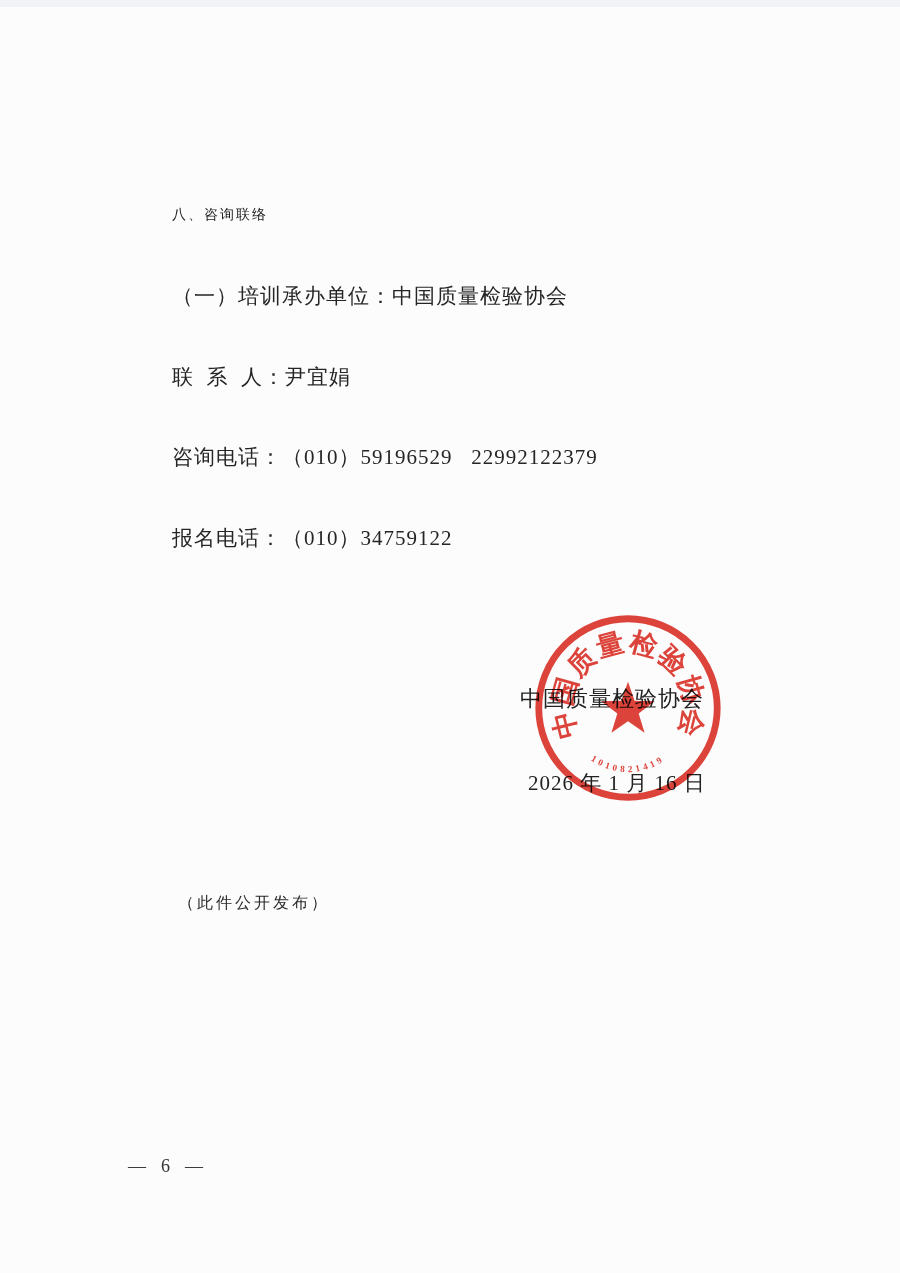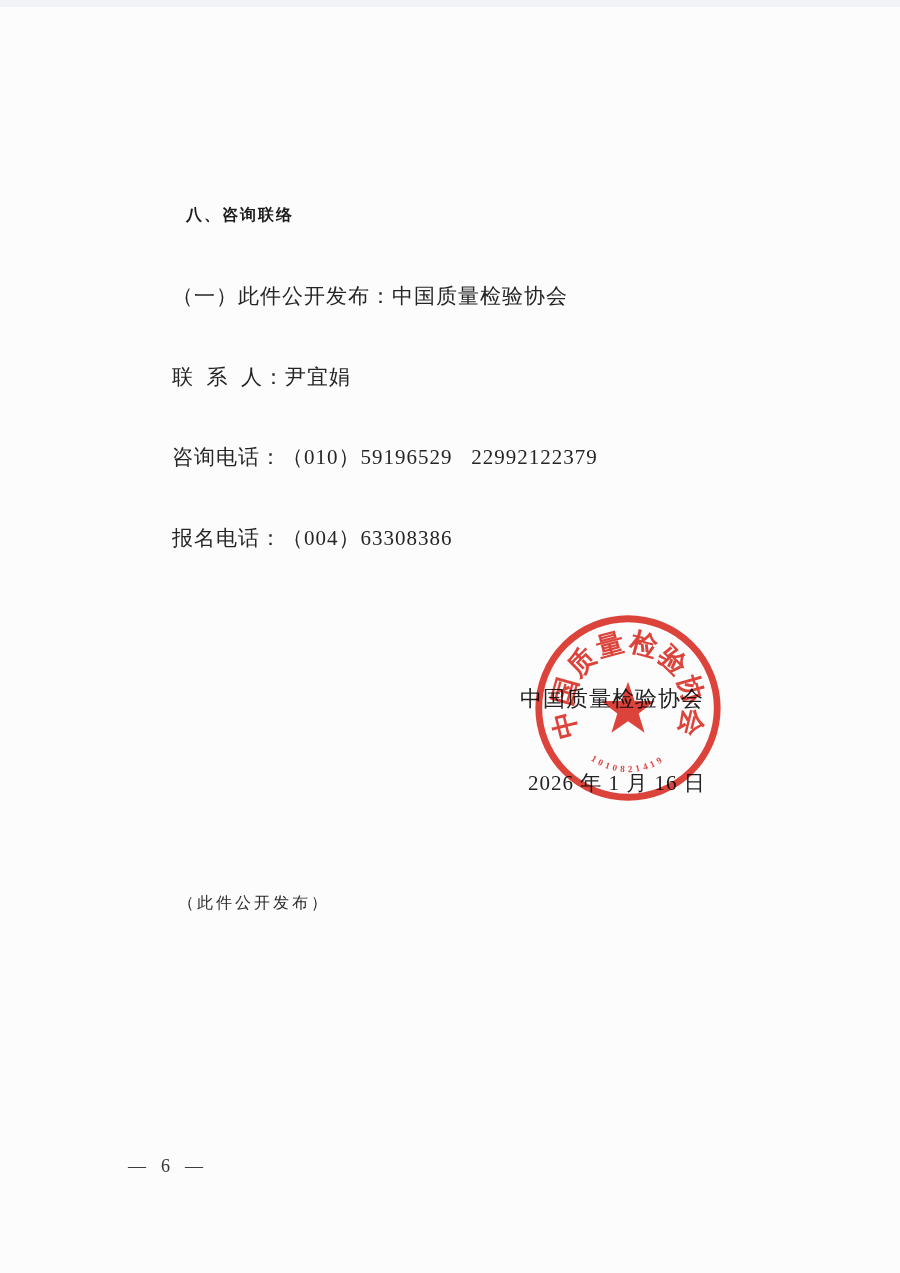--- a/index.html
+++ b/index.html
@@ -24,26 +24,25 @@
     opacity: .55;
   }
   .text-block {
     position: absolute;
     left: 172px; top: 156px;
     width: 620px;
     color: #252525;
     white-space: pre;
   }
   .heading {
-    font-size: 16px;
-    font-weight: 700;
+    font-size: 14px;
+    font-weight: 400;
     line-height: 46px;
     letter-spacing: 2px;
     color: #1d1d1d;
-    margin-left: 14px;
   }
   .doc-line {
     font-size: 21px;
     line-height: 44.5px;
     letter-spacing: 1px;
   }
   .attachment {
     position: absolute;
     left: 176px; top: 549px;
     font-size: 21px;
@@ -98,24 +97,24 @@
 </style>
 </head>
 <body>
 
 <div class="page">
 
   <div class="scan-edge"></div>
 
   <div class="text-block">
     <div class="heading">八、咨询联络</div>
-    <div class="doc-line">（一）此件公开发布：中国质量检验协会</div>
+    <div class="doc-line">（一）培训承办单位：中国质量检验协会</div>
     <div class="doc-line">联  系  人：尹宜娟</div>
     <div class="doc-line">咨询电话：（010）59196529   22992122379</div>
-    <div class="doc-line">报名电话：（004）63308386</div>
+    <div class="doc-line">报名电话：（010）34759122</div>
   </div>
 
 
   <div class="issuer">中国质量检验协会</div>
 
   <div class="issue-date">2026 年 1 月 16 日</div>
 
   <div class="public-note">（此件公开发布）</div>
 
   <div class="footer-page-number">—  6  —</div>

